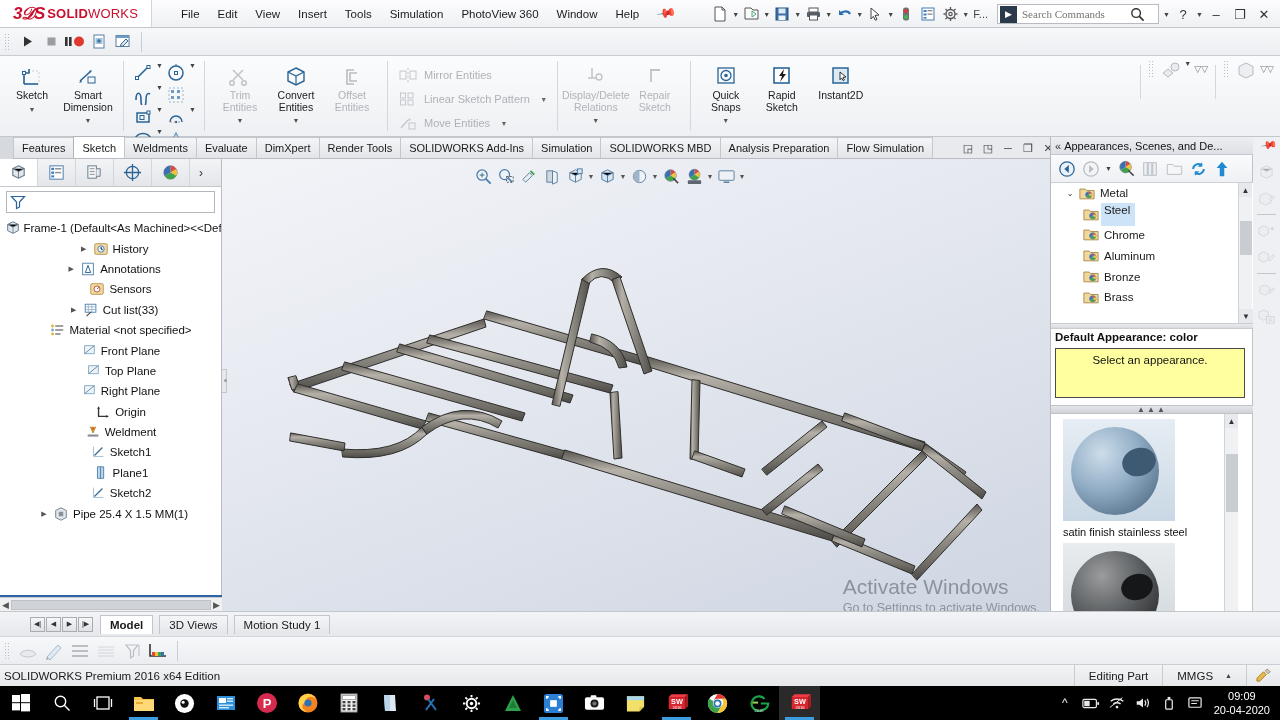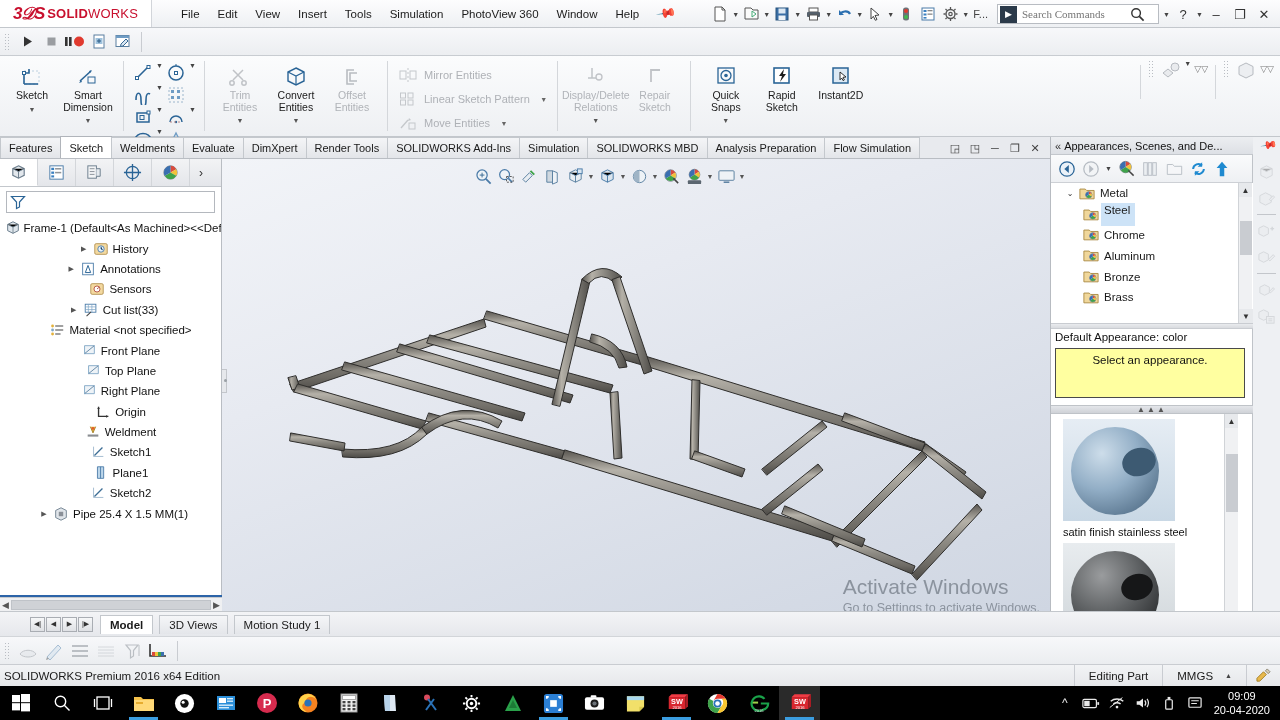--- a/index.html
+++ b/index.html
@@ -73,21 +73,21 @@
   .smallcol{ display:flex;flex-direction:column; padding-top:4px; }
   .smallrow{ display:flex;align-items:center; height:24px; cursor:default;}
   .smallrow .ic{ width:26px;height:22px;display:flex;align-items:center;justify-content:center;}
   .smallrow .lbl{ font-size:11px; padding-left:3px; padding-right:8px; white-space:nowrap;}
   .smallrow.disabled .lbl{ color:#aeb1b6; }
   .smallrow .dd{ font-size:7px;color:#666; width:12px; text-align:center;}
   .gridcol{ display:grid; grid-template-columns:repeat(4,auto); padding-top:3px;}
 
   
   .tabsrow{
-    position:absolute;left:0;top:137px;width:1050px;height:22px;
+    position:absolute;left:13px;top:137px;width:1050px;height:22px;
     background:#e8eaee; display:flex; align-items:flex-end;
     border-bottom:1px solid #b9bdc3;
     text-align:center;
   }
   .tab{
     height:21px; padding:0 8px; display:flex;align-items:center; font-size:11px;
     border:1px solid #c4c8cd; border-bottom:none; background:linear-gradient(#f4f5f7,#e3e5e9);
     margin-right:-1px; cursor:default; color:#1a1a1a;
   }
   .tab.active{ background:#fff; height:22px; font-weight:normal; border-color:#b0b4ba;}
@@ -164,21 +164,21 @@
   .apl{ position:absolute;left:0;top:28px;width:202px;height:140px; overflow:hidden; background:#fff;}
   .aprow{ display:flex;align-items:center; height:20.8px; padding-left:18px; cursor:default;}
   .aprow .ar{ width:14px;text-align:center;font-size:8px;color:#333;}
   .aprow .ai{ width:20px;display:flex;align-items:center;justify-content:center;}
   .aprow .al{ font-size:11.5px;padding-left:3px;}
   .aprow.sel .al{ background:#cde3f7; padding:1px 5px 10px 3px; }
   .ap-scroll{ position:absolute; right:0; top:28px; width:14px; height:140px; background:#f0f1f3; border-left:1px solid #d0d3d7;}
   .aps-btn{height:14px;display:flex;align-items:center;justify-content:center;font-size:8px;color:#333;background:#e7e9ec;}
   .aps-thumb{position:absolute;top:38px;left:1px;width:12px;height:34px;background:#c9ccd1;}
   .tp-div{ position:absolute;left:0;top:168px;width:202px;height:6px;background:linear-gradient(#e9ebee,#d9dbdf);border-top:1px solid #c9ccd1;border-bottom:1px solid #c9ccd1;}
-  .defapp{ position:absolute;left:0;top:176px;width:202px; padding-left:4px; font-size:11.5px;color:#111;}
+  .defapp{ position:absolute;left:0;top:176px;width:202px; padding-left:4px; font-size:11.5px;color:#111;font-weight:bold;}
   .tooltip{
     position:absolute;left:4px;top:193px;width:190px;height:50px;background:#ffffa0;border:1px solid #4a4a4a;
     display:flex;align-items:flex-start;justify-content:center;padding-top:5px;font-size:11.5px;color:#111;
   }
   .tp-div2{ position:absolute;left:0;top:250px;width:202px;height:9px;background:linear-gradient(#e4e6ea,#cfd2d7);border-top:1px solid #bfc3c8;border-bottom:1px solid #bfc3c8;
     display:flex;align-items:center;justify-content:center;font-size:8px;color:#555;letter-spacing:2px;}
   .thumbs{ position:absolute;left:0;top:259px;width:188px;height:197px;background:#fff;overflow:hidden;}
   .thumb{ margin:5px 0 0 12px; }
   .thumb .img{ width:112px;height:102px; border:0; }
   .thumb .cap{ font-size:11px;color:#111; margin-top:3px; width:132px;}

